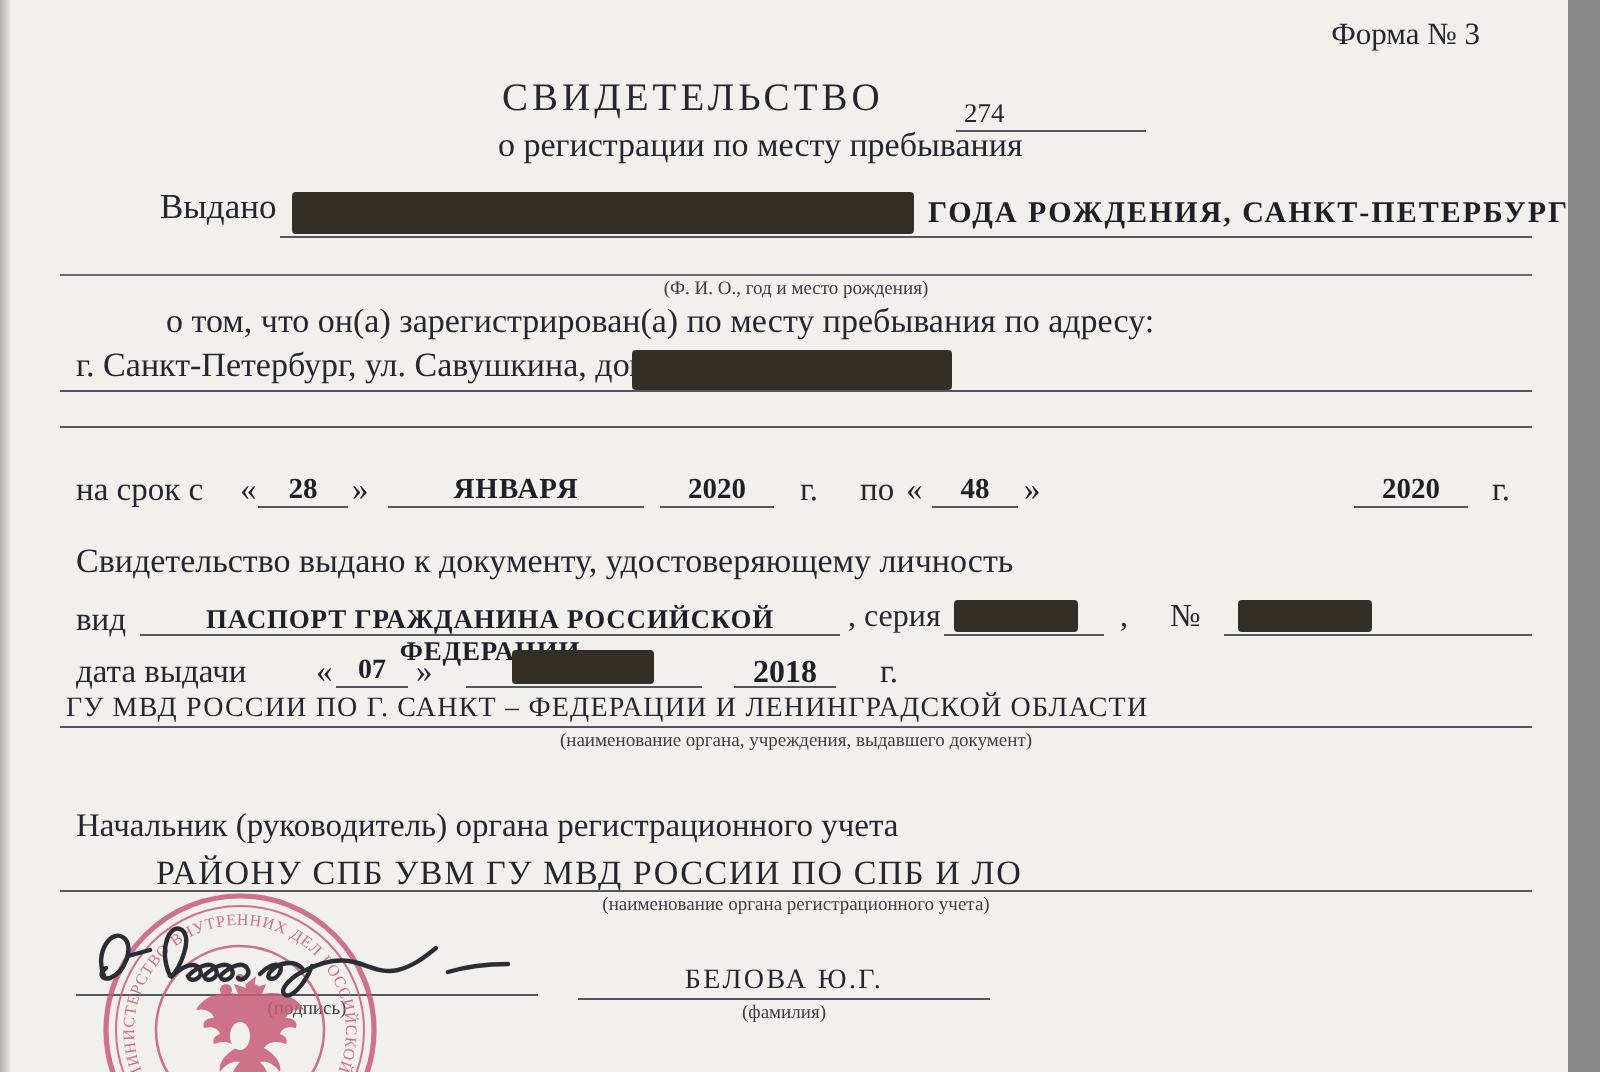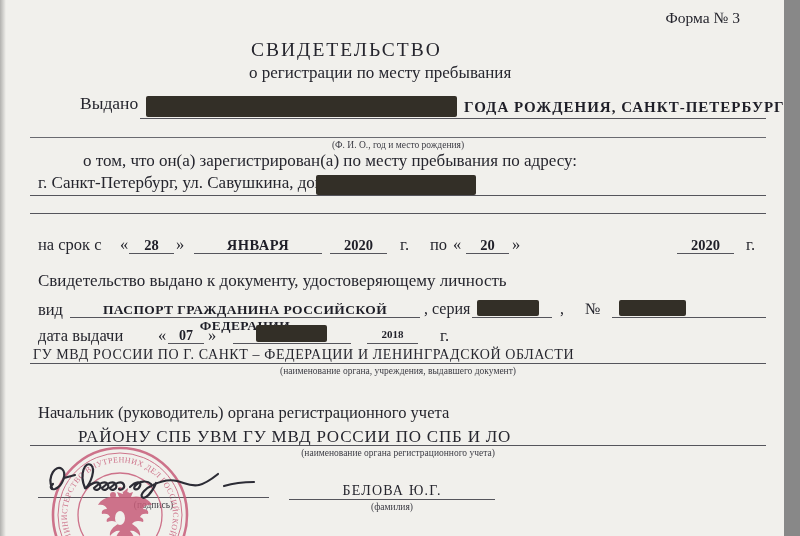--- a/index.html
+++ b/index.html
@@ -29,20 +29,23 @@
   .sig-svg{position:absolute; left:44px; top:457px; z-index:4;}
 </style>
 </head>
 <body>
 
 <div class="page">
 
   <div class="abs" style="right:44px; top:9px; font-size:15.5px;">Форма № 3</div>
 
   <div class="abs" style="left:251px; top:39px; font-size:19.5px; letter-spacing:2px;">СВИДЕТЕЛЬСТВО</div>
+  <div class="field" style="left:478px; top:44px; width:95px; height:21px; text-align:left;">
+    <span class="abs" style="left:4px; top:5px; font-size:13.5px;">274</span>
+  </div>
   <div class="abs" style="left:249px; top:63px; font-size:17px;">о регистрации по месту пребывания</div>
 
   <div class="abs body-text" style="left:80px; top:93px; font-size:17.5px;">Выдано</div>
   <div class="redaction" style="left:146px; top:96px; width:311px; height:21px;"></div>
   <div class="abs filled" style="left:464px; top:99px; font-size:15px; letter-spacing:1px;">ГОДА РОЖДЕНИЯ, САНКТ-ПЕТЕРБУРГ</div>
   <div class="rule" style="left:140px; top:118px; width:626px;"></div>
   <div class="rule" style="left:30px; top:137px; width:736px; border-color:#6a6a70;"></div>
   <div class="caption" style="top:140px;">(Ф. И. О., год и место рождения)</div>
 
   <div class="abs body-text" style="left:38px; top:151px;margin-left:45px;">о том, что он(а) зарегистрирован(а) по месту пребывания по адресу:</div>
@@ -60,21 +63,21 @@
   <div class="field" style="left:194px; top:234px; width:128px; height:19px;">
     <span class="val" style="font-size:14.5px; padding-top:3px; letter-spacing:.5px;">ЯНВАРЯ</span>
   </div>
   <div class="field" style="left:330px; top:234px; width:57px; height:19px;">
     <span class="val" style="font-size:14.5px; padding-top:3px;">2020</span>
   </div>
   <div class="abs" style="left:400px; top:235px; font-size:16.5px;">г.</div>
   <div class="abs" style="left:430px; top:235px; font-size:16.5px;">по</div>
   <div class="abs" style="left:453px; top:235px; font-size:16.5px;">«</div>
   <div class="field" style="left:466px; top:234px; width:43px; height:19px;">
-    <span class="val" style="font-size:14.5px; padding-top:3px;">20</span>
+    <span class="val" style="font-size:14.5px; padding-top:3px;">48</span>
   </div>
   <div class="abs" style="left:512px; top:235px; font-size:16.5px;">»</div>
   <div class="field" style="left:677px; top:234px; width:57px; height:19px;">
     <span class="val" style="font-size:14.5px; padding-top:3px;">2020</span>
   </div>
   <div class="abs" style="left:746px; top:235px; font-size:16.5px;">г.</div>
 
   <div class="abs body-text" style="left:38px; top:271px;">Свидетельство выдано к документу, удостоверяющему личность</div>
 
   <div class="abs" style="left:38px; top:300px; font-size:16.5px;">вид</div>
@@ -91,21 +94,21 @@
 
   <div class="abs" style="left:38px; top:326px; font-size:16.5px;">дата выдачи</div>
   <div class="abs" style="left:158px; top:326px; font-size:16.5px;">«</div>
   <div class="field" style="left:168px; top:325px; width:36px; height:18px;">
     <span class="val" style="font-size:14px; padding-top:3px;">07</span>
   </div>
   <div class="abs" style="left:208px; top:326px; font-size:16.5px;">»</div>
   <div class="field" style="left:233px; top:325px; width:118px; height:18px;"></div>
   <div class="redaction" style="left:256px; top:325px; width:71px; height:17px;"></div>
   <div class="field" style="left:367px; top:325px; width:51px; height:18px;">
-    <span class="val" style="font-size:11px; padding-top:3px;text-align:center;">2018</span>
+    <span class="val" style="font-size:16px; padding-top:3px;text-align:center;">2018</span>
   </div>
   <div class="abs" style="left:440px; top:326px; font-size:16.5px;">г.</div>
 
   <div class="abs" style="left:33px; top:347px; font-size:14px; letter-spacing:.6px; font-weight:500;">ГУ  МВД  РОССИИ  ПО  Г. САНКТ – ФЕДЕРАЦИИ  И  ЛЕНИНГРАДСКОЙ  ОБЛАСТИ</div>
   <div class="rule" style="left:30px; top:363px; width:736px;"></div>
   <div class="caption" style="top:366px;">(наименование органа, учреждения, выдавшего документ)</div>
 
   <div class="abs" style="left:38px; top:403px; font-size:16.5px;">Начальник (руководитель) органа регистрационного учета</div>
   <div class="abs" style="left:38px; top:427px; font-size:17px; letter-spacing:.8px; font-weight:500;margin-left:40px;">РАЙОНУ СПБ УВМ  ГУ  МВД РОССИИ  ПО СПБ  И  ЛО</div>
   <div class="rule" style="left:30px; top:445px; width:736px;"></div>

